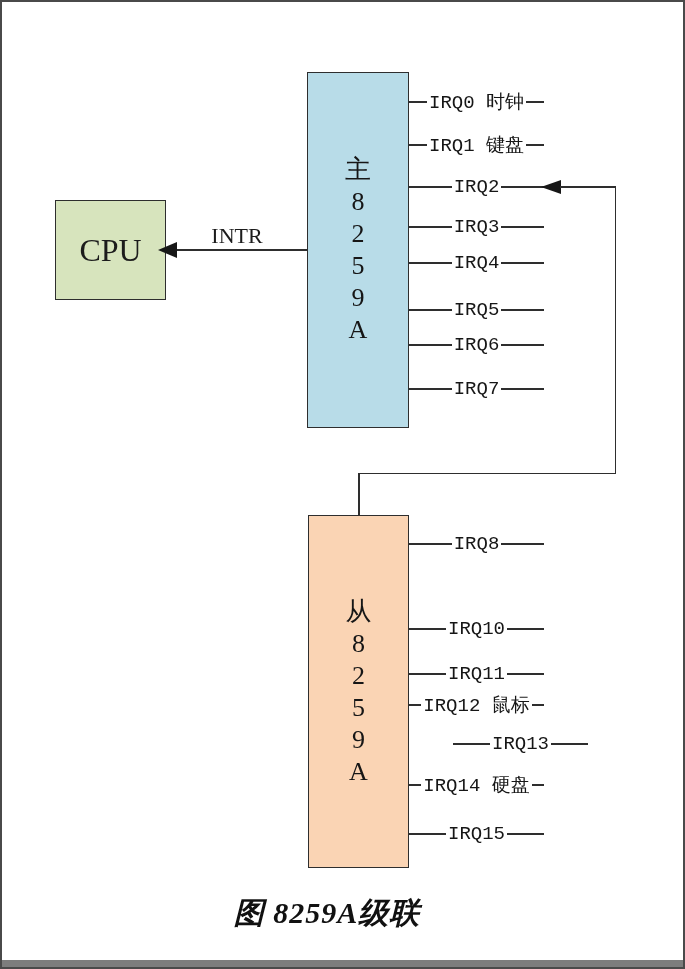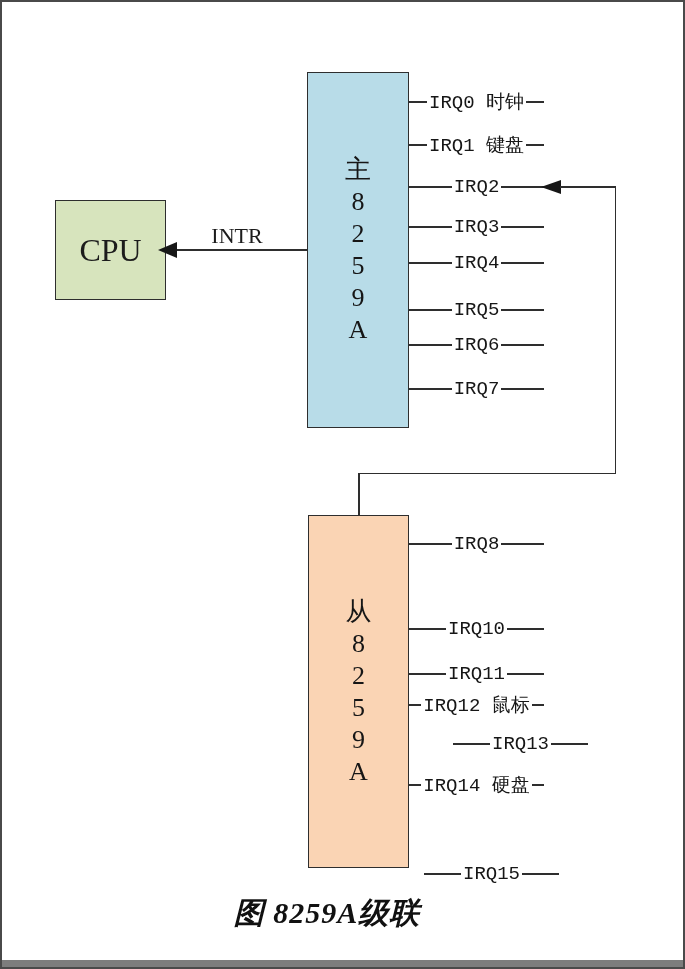--- a/index.html
+++ b/index.html
@@ -222,21 +222,21 @@
   <div class="irq-row" style="top:731px;padding-left:44px;">
     <i class="seg"></i>
     <span class="irq-label">IRQ13</span>
     <i class="seg"></i>
   </div>
   <div class="irq-row" style="top:772px;">
     <i class="seg"></i>
     <span class="irq-label">IRQ14 硬盘</span>
     <i class="seg"></i>
   </div>
-  <div class="irq-row" style="top:861px;padding-left:15px;">
+  <div class="irq-row" style="top:821px;">
     <i class="seg"></i>
     <span class="irq-label">IRQ15</span>
     <i class="seg"></i>
   </div>
 
   <div class="caption">图 8259A级联</div>
 
   <div class="bottom-bar"></div>
 
 </div>

